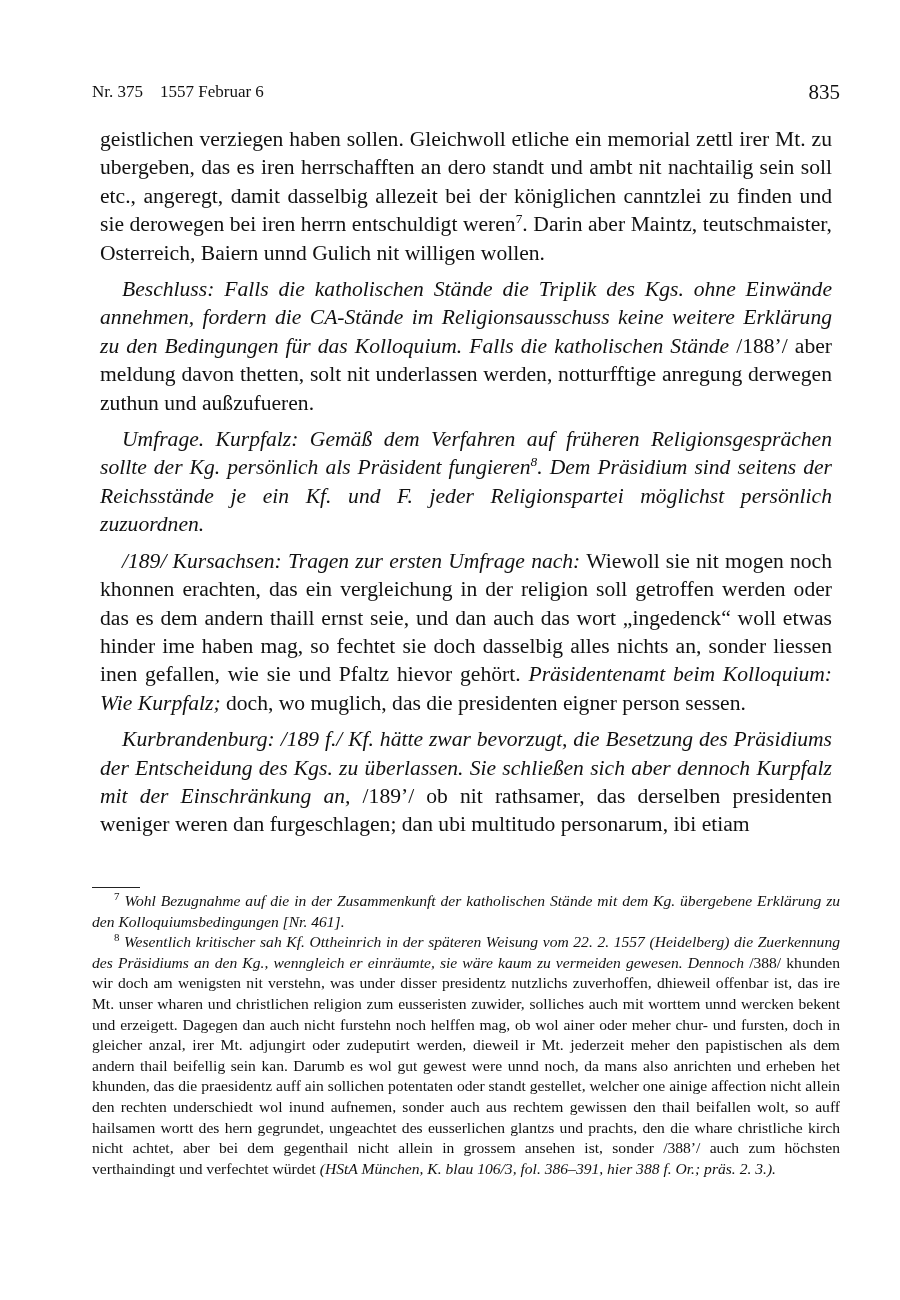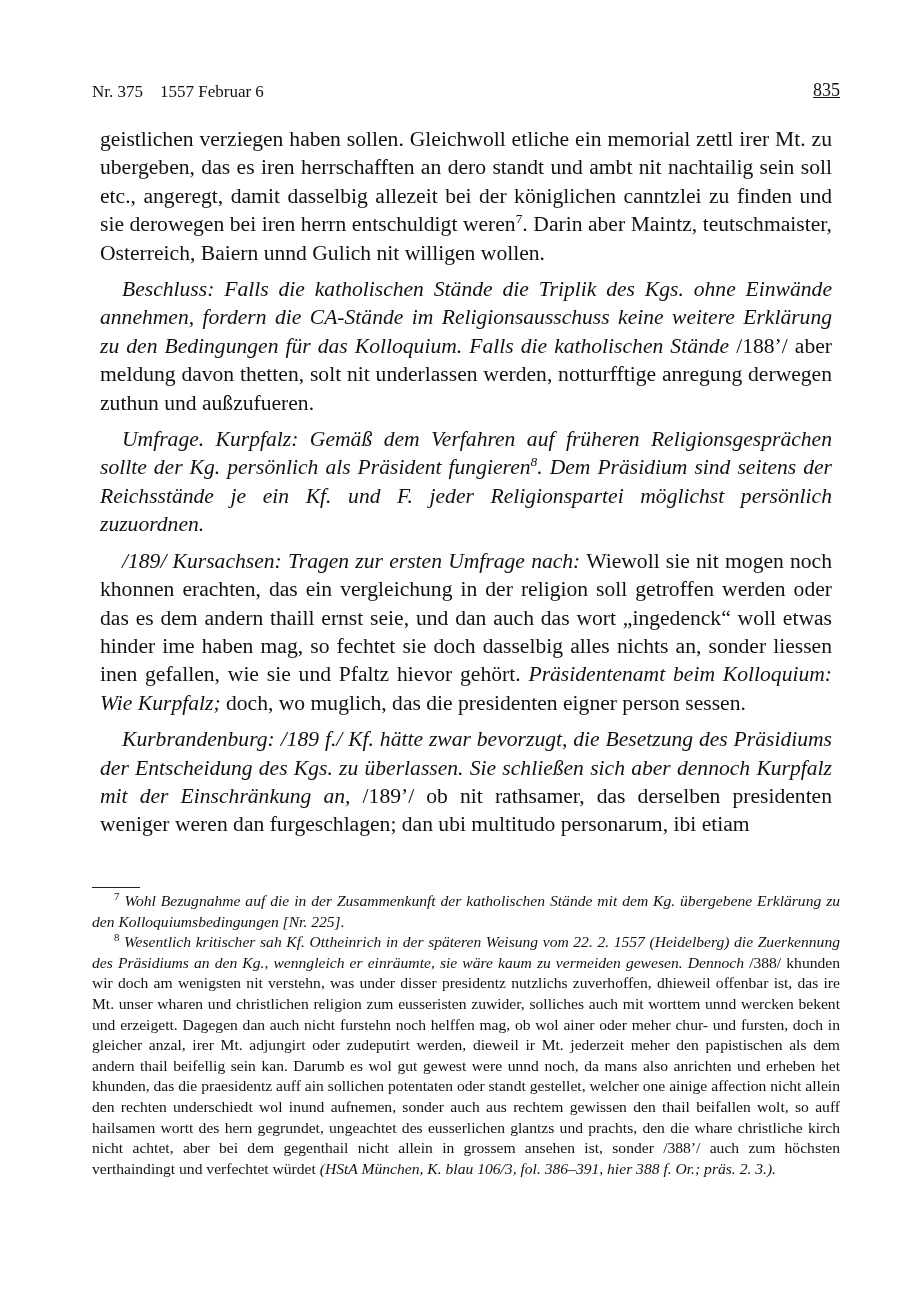--- a/index.html
+++ b/index.html
@@ -1,19 +1,19 @@
 <!DOCTYPE html>
 <html><head>
 <meta charset="utf-8">
 <style>
   html, body { margin:0; padding:0; background:#ffffff; }
   body { width:900px; height:1300px; position:relative; overflow:hidden; color:#111; font-family:"Liberation Serif","DejaVu Serif",serif; }
   .header { position:absolute; top:80px; left:92px; width:748px; height:26px; font-size:17px; }
   .header .center { position:absolute; left:0; right:0; text-align:left; top:2px; }
-  .header .pg { position:absolute; right:0; top:0; font-size:18px;text-decoration:underline; }
+  .header .pg { position:absolute; right:0; top:0; font-size:21px; }
   .main { position:absolute; top:117px; left:92px; width:748px; font-size:21.6px; line-height:28.4px; text-align:justify; }
   .main p { margin:8px; text-indent:0;font-family:Liberation Serif, serif; }
   .main p.ind { text-indent:22px; }
   .i { font-style:italic; }
   sup { font-size:0.62em; line-height:0; vertical-align:super; }
   .rule { position:absolute; top:887px; left:92px; width:48px; border-top:1px solid #222; }
   .notes { position:absolute; top:891px; left:92px; width:748px; font-size:15.6px; line-height:20.6px; text-align:justify; }
   .notes p { margin:0; text-indent:22px; }
   .notes sup { font-size:0.7em; }
 </style>
@@ -36,15 +36,15 @@
   <p class="ind"><span class="i">Umfrage. Kurpfalz: Gemäß dem Verfahren auf früheren Religionsgesprächen sollte der Kg. persönlich als Präsident fungieren</span><sup class="i">8</sup><span class="i">. Dem Präsidium sind seitens der Reichsstände je ein Kf. und F. jeder Religionspartei möglichst persönlich zuzuordnen.</span></p>
 
   <p class="ind"><span class="i">/189/ Kursachsen: Tragen zur ersten Umfrage nach:</span><span> Wiewoll sie nit mogen noch khonnen erachten, das ein vergleichung in der religion soll getroffen werden oder das es dem andern thaill ernst seie, und dan auch das wort „ingedenck“ woll etwas hinder ime haben mag, so fechtet sie doch dasselbig alles nichts an, sonder liessen inen gefallen, wie sie und Pfaltz hievor gehört. </span><span class="i">Präsidentenamt beim Kolloquium: Wie Kurpfalz;</span><span> doch, wo muglich, das die presidenten eigner person sessen.</span></p>
 
   <p class="ind"><span class="i">Kurbrandenburg: /189 f./ Kf. hätte zwar bevorzugt, die Besetzung des Präsidiums der Entscheidung des Kgs. zu überlassen. Sie schließen sich aber dennoch Kurpfalz mit der Einschränkung an,</span><span> /189’/ ob nit rathsamer, das derselben presidenten weniger weren dan furgeschlagen; dan ubi multitudo personarum, ibi etiam</span></p>
 </div>
 
 <div class="rule"></div>
 
 <div class="notes">
-  <p><sup>7</sup> <span class="i">Wohl Bezugnahme auf die in der Zusammenkunft der katholischen Stände mit dem Kg. übergebene Erklärung zu den Kolloquiumsbedingungen [Nr. 225].</span></p>
+  <p><sup>7</sup> <span class="i">Wohl Bezugnahme auf die in der Zusammenkunft der katholischen Stände mit dem Kg. übergebene Erklärung zu den Kolloquiumsbedingungen [Nr. 461].</span></p>
   <p><sup>8</sup> <span class="i">Wesentlich kritischer sah Kf. Ottheinrich in der späteren Weisung vom 22. 2. 1557 (Heidelberg) die Zuerkennung des Präsidiums an den Kg., wenngleich er einräumte, sie wäre kaum zu vermeiden gewesen. Dennoch</span><span> /388/ khunden wir doch am wenigsten nit verstehn, was under disser presidentz nutzlichs zuverhoffen, dhieweil offenbar ist, das ire Mt. unser wharen und christlichen religion zum eusseristen zuwider, solliches auch mit worttem unnd wercken bekent und erzeigett. Dagegen dan auch nicht furstehn noch helffen mag, ob wol ainer oder meher chur- und fursten, doch in gleicher anzal, irer Mt. adjungirt oder zudeputirt werden, dieweil ir Mt. jederzeit meher den papistischen als dem andern thail beifellig sein kan. Darumb es wol gut gewest were unnd noch, da mans also anrichten und erheben het khunden, das die praesidentz auff ain sollichen potentaten oder standt gestellet, welcher one ainige affection nicht allein den rechten underschiedt wol inund aufnemen, sonder auch aus rechtem gewissen den thail beifallen wolt, so auff hailsamen wortt des hern gegrundet, ungeachtet des eusserlichen glantzs und prachts, den die whare christliche kirch nicht achtet, aber bei dem gegenthail nicht allein in grossem ansehen ist, sonder /388’/ auch zum höchsten verthaindingt und verfechtet würdet </span><span class="i">(HStA München, K. blau 106/3, fol. 386–391, hier 388 f. Or.; präs. 2. 3.).</span></p>
 </div>
 
 </body></html>

